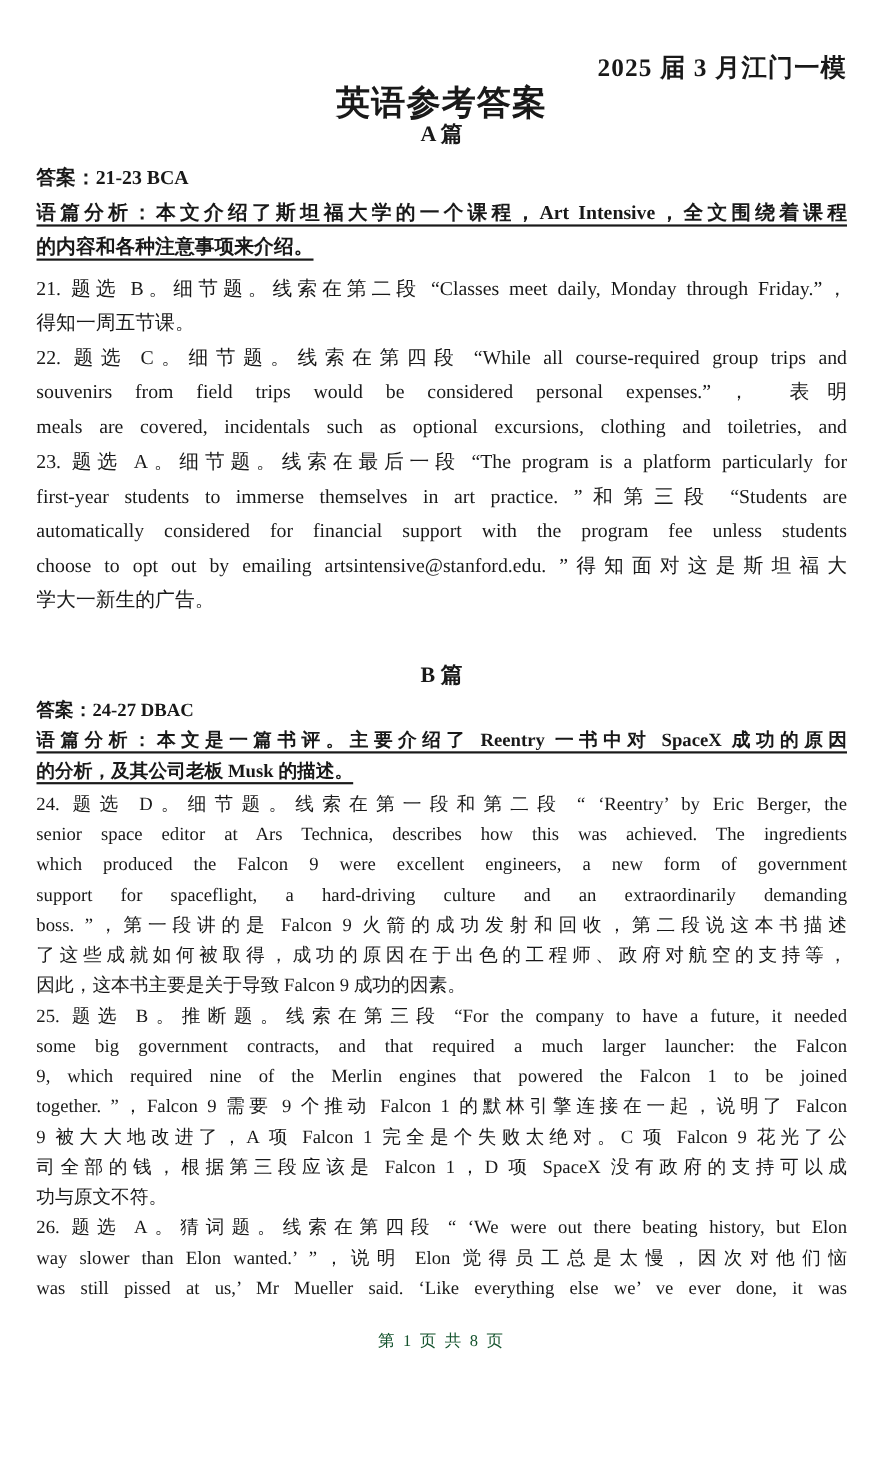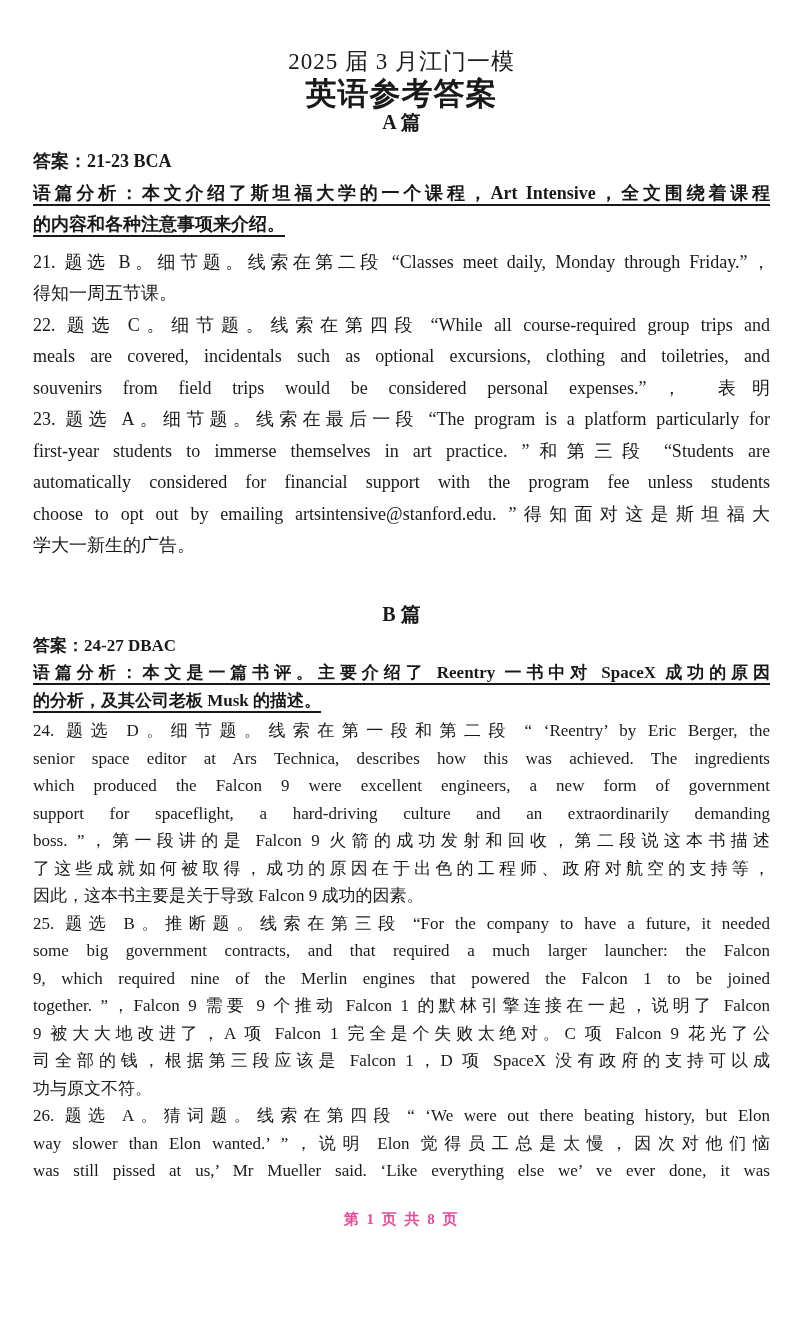--- a/index.html
+++ b/index.html
@@ -15,24 +15,24 @@
     color: #191919;
     font-family: "Liberation Serif", "DejaVu Serif", serif;
     overflow: hidden;
   }
   .content {
     padding: 0 30px 0 33px;
   }
   
   .title1 {
     margin-top: 46px;
-    text-align: center;
+    text-align: right;
     font-size: 23px;
     line-height: 32px;
-    font-weight: normal;
+    font-weight: bold;
     letter-spacing: 1px;
   }
   .title2 {
     text-align: center;
     font-size: 31px;
     line-height: 32px;
     font-weight: bold;
     letter-spacing: 1px;
   }
   
@@ -73,23 +73,23 @@
     text-decoration: underline;
     text-decoration-thickness: 2px;
     text-underline-offset: 5px;
   }
   .body-a .analysis { margin-bottom: 6px; }
   .body-b .analysis { margin-bottom: 3px; }
   .footer {
     margin-top: 25px;
     text-align: center;
     font-size: 15px;
-    font-weight: bold;
+    font-weight: normal;
     letter-spacing: 2px;
-    color: #ec4899;
+    color: #14532d;
   }
 </style>
 </head>
 <body>
 
 <div class="page">
   <div class="content">
 
     <div class="title1">2025 届 3 月江门一模</div>
     <div class="title2">英语参考答案</div>
@@ -104,22 +104,22 @@
         <div class="line ll">的内容和各种注意事项来介绍。</div>
       </div>
 
       <div class="para">
         <div class="line jl">21. 题选 B。细节题。线索在第二段 “Classes meet daily, Monday through Friday.”，</div>
         <div class="line ll">得知一周五节课。</div>
       </div>
 
       <div class="para">
         <div class="line jl">22. 题选 C。细节题。线索在第四段 “While all course-required group trips and</div>
+        <div class="line jl">souvenirs from field trips would be considered personal expenses.”， 表明</div>
         <div class="line jl">meals are covered, incidentals such as optional excursions, clothing and toiletries, and</div>
-        <div class="line jl">souvenirs from field trips would be considered personal expenses.”， 表明</div>
       </div>
 
       <div class="para">
         <div class="line jl">23. 题选 A。细节题。线索在最后一段 “The program is a platform particularly for</div>
         <div class="line jl">first-year students to immerse themselves in art practice. ”和第三段 “Students are</div>
         <div class="line jl">automatically considered for financial support with the program fee unless students</div>
         <div class="line jl">choose to opt out by emailing artsintensive@stanford.edu. ”得知面对这是斯坦福大</div>
         <div class="line ll">学大一新生的广告。</div>
       </div>
     </div>

